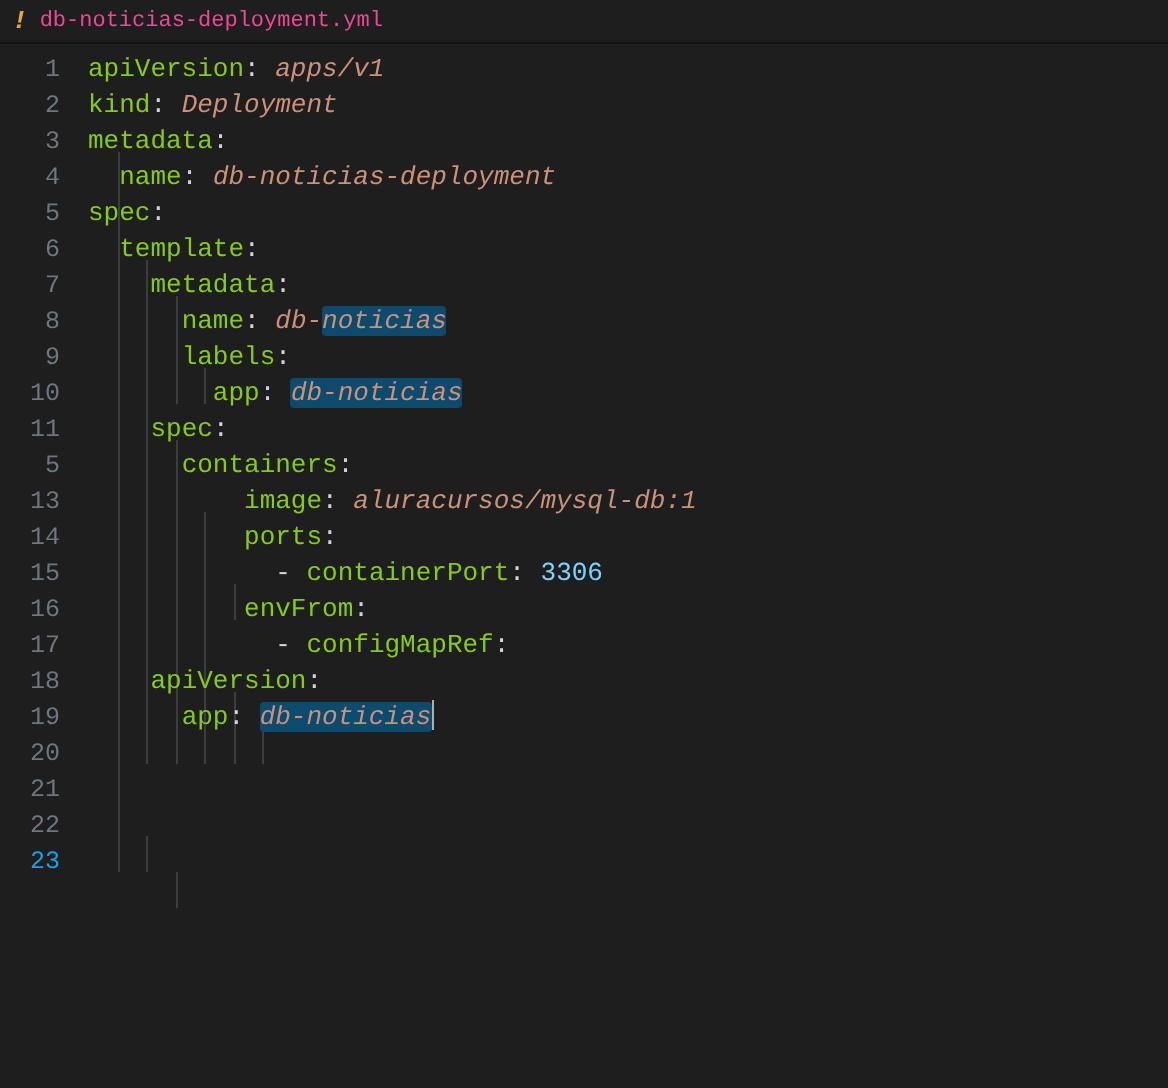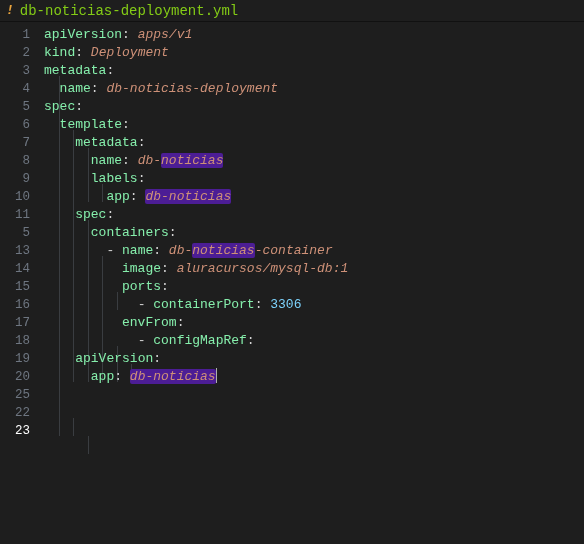--- a/index.html
+++ b/index.html
@@ -19,42 +19,42 @@
     border-bottom: 1px solid #111;
   }
   .tab-icon {
     color: #e8a33d;
     font-weight: bold;
     font-style: italic;
     margin-right: 6px;
     font-size: 13px;
   }
   .tab-title {
-    color: #84cc16;
-    font-size: 14px;
+    color: #ec4899;
+    font-size: 11px;
   }
   .editor {
     display: flex;
     height: 522px;
     background: #1e1e1e;
   }
   .gutter {
     width: 44px;
     padding-top: 4px;
     text-align: right;
     color: #6e7681;
     user-select: none;
   }
   .gutter div {
     height: 18px;
     line-height: 18px;
     padding-right: 14px;
     font-size: 12.5px;
   }
-  .gutter div.active { color: #ffffff; }
+  .gutter div.active { color: #0ea5e9; }
   .code {
     flex: 1;
     padding-top: 4px;
     position: relative;
   }
   .line {
     height: 18px;
     line-height: 18px;
     white-space: pre;
     position: relative;
@@ -63,27 +63,27 @@
     position: absolute;
     top: 0; bottom: 0; left: 0;
     pointer-events: none;
   }
   .guide {
     position: absolute;
     top: 0; bottom: 0;
     width: 1px;
     background: #3a3d41;
   }
-  .key { color: #86efac; }
+  .key { color: #84cc16; }
   .str { color: #ce9178; font-style: italic; }
   .num { color: #7dd3fc; }
   .punc { color: #d4d4d4; }
   .dash { color: #d4d4d4; }
   .hl {
-    background: #4c1d95;
+    background: #0c4a6e;
     border-radius: 2px;
   }
   .cursor {
     display: inline-block;
     width: 1px;
     height: 15px;
     background: #aeafad;
     vertical-align: middle;
     position: relative;
     top: -1px;
@@ -112,21 +112,21 @@
       <div>11</div>
       <div>5</div>
       <div>13</div>
       <div>14</div>
       <div>15</div>
       <div>16</div>
       <div>17</div>
       <div>18</div>
       <div>19</div>
       <div>20</div>
-      <div>25</div>
+      <div>21</div>
       <div>22</div>
       <div class="active">23</div>
     </div>
   <div class="code">
     <div class="indent-guides">
       <div class="guide" style="left:14.5px; top:54px; height:360px;"></div>
       <div class="guide" style="left:29px; top:108px; height:252px;"></div>
       <div class="guide" style="left:43.5px; top:126px; height:54px;"></div>
       <div class="guide" style="left:58px; top:162px; height:18px;"></div>
       <div class="guide" style="left:43.5px; top:198px; height:162px;"></div>
@@ -143,21 +143,20 @@
     <div class="line"><span class="key">metadata</span><span class="punc">:</span></div>
     <div class="line">  <span class="key">name</span><span class="punc">: </span><span class="str">db-noticias-deployment</span></div>
     <div class="line"><span class="key">spec</span><span class="punc">:</span></div>
     <div class="line">  <span class="key">template</span><span class="punc">:</span></div>
     <div class="line">    <span class="key">metadata</span><span class="punc">:</span></div>
     <div class="line">      <span class="key">name</span><span class="punc">: </span><span class="str">db-</span><span class="str hl">noticias</span></div>
     <div class="line">      <span class="key">labels</span><span class="punc">:</span></div>
     <div class="line">        <span class="key">app</span><span class="punc">: </span><span class="str hl">db-noticias</span></div>
     <div class="line">    <span class="key">spec</span><span class="punc">:</span></div>
     <div class="line">      <span class="key">containers</span><span class="punc">:</span></div>
-    <div class="line">        <span class="dash">- </span><span class="key">name</span><span class="punc">: </span><span class="str">db-</span><span class="str hl">noticias</span><span class="str">-container</span></div>
     <div class="line">          <span class="key">image</span><span class="punc">: </span><span class="str">aluracursos/mysql-db:1</span></div>
     <div class="line">          <span class="key">ports</span><span class="punc">:</span></div>
     <div class="line">            <span class="dash">- </span><span class="key">containerPort</span><span class="punc">: </span><span class="num">3306</span></div>
     <div class="line">          <span class="key">envFrom</span><span class="punc">:</span></div>
     <div class="line">            <span class="dash">- </span><span class="key">configMapRef</span><span class="punc">:</span></div>
     <div class="line">    <span class="key">apiVersion</span><span class="punc">:</span></div>
     <div class="line">      <span class="key">app</span><span class="punc">: </span><span class="str hl">db-noticias</span><span class="cursor"></span></div>
   </div>
 </div>
 

